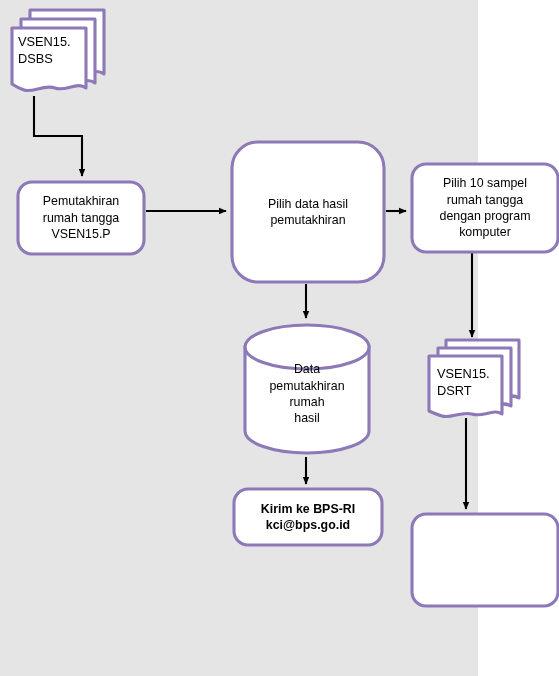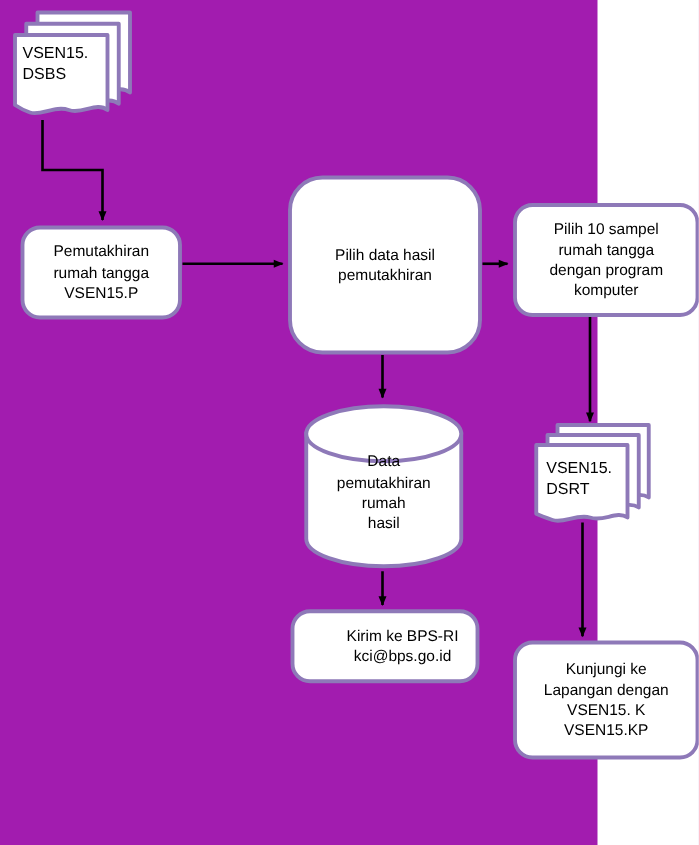--- a/index.html
+++ b/index.html
@@ -10,21 +10,21 @@
   body {
     width: 559px;
     height: 676px;
     font-family: "Liberation Sans", sans-serif;
     overflow: hidden;
   }
   #flow-root {
     position: relative;
     width: 478px;
     height: 676px;
-    background: #a21caf;
+    background: #e5e5e5;
   }
   #flow-svg {
     position: absolute;
     left: 0;
     top: 0;
     width: 559px;
     height: 676px;
   }
   .node-label {
     position: absolute;
@@ -121,21 +121,17 @@
 komputer</div>
 
   <div class="node-label" style="left:245px; top:352px; width:124px; height:84px;">Data
 pemutakhiran
 rumah
 hasil</div>
 
   <div class="node-label doc-label" style="left:437px; top:361px; width:68px; height:44px;">VSEN15.
 DSRT</div>
 
-  <div class="node-label" style="left:248px; top:489px; width:148px; height:56px;">Kirim ke BPS-RI
+  <div class="node-label" style="left:234px; top:489px; width:148px; height:56px;font-weight:bold;">Kirim ke BPS-RI
 kci@bps.go.id</div>
 
-  <div class="node-label" style="left:412px; top:514px; width:146px; height:92px;">Kunjungi ke
-Lapangan dengan
-VSEN15. K
-VSEN15.KP</div>
 
 </div>
 
 </body></html>

